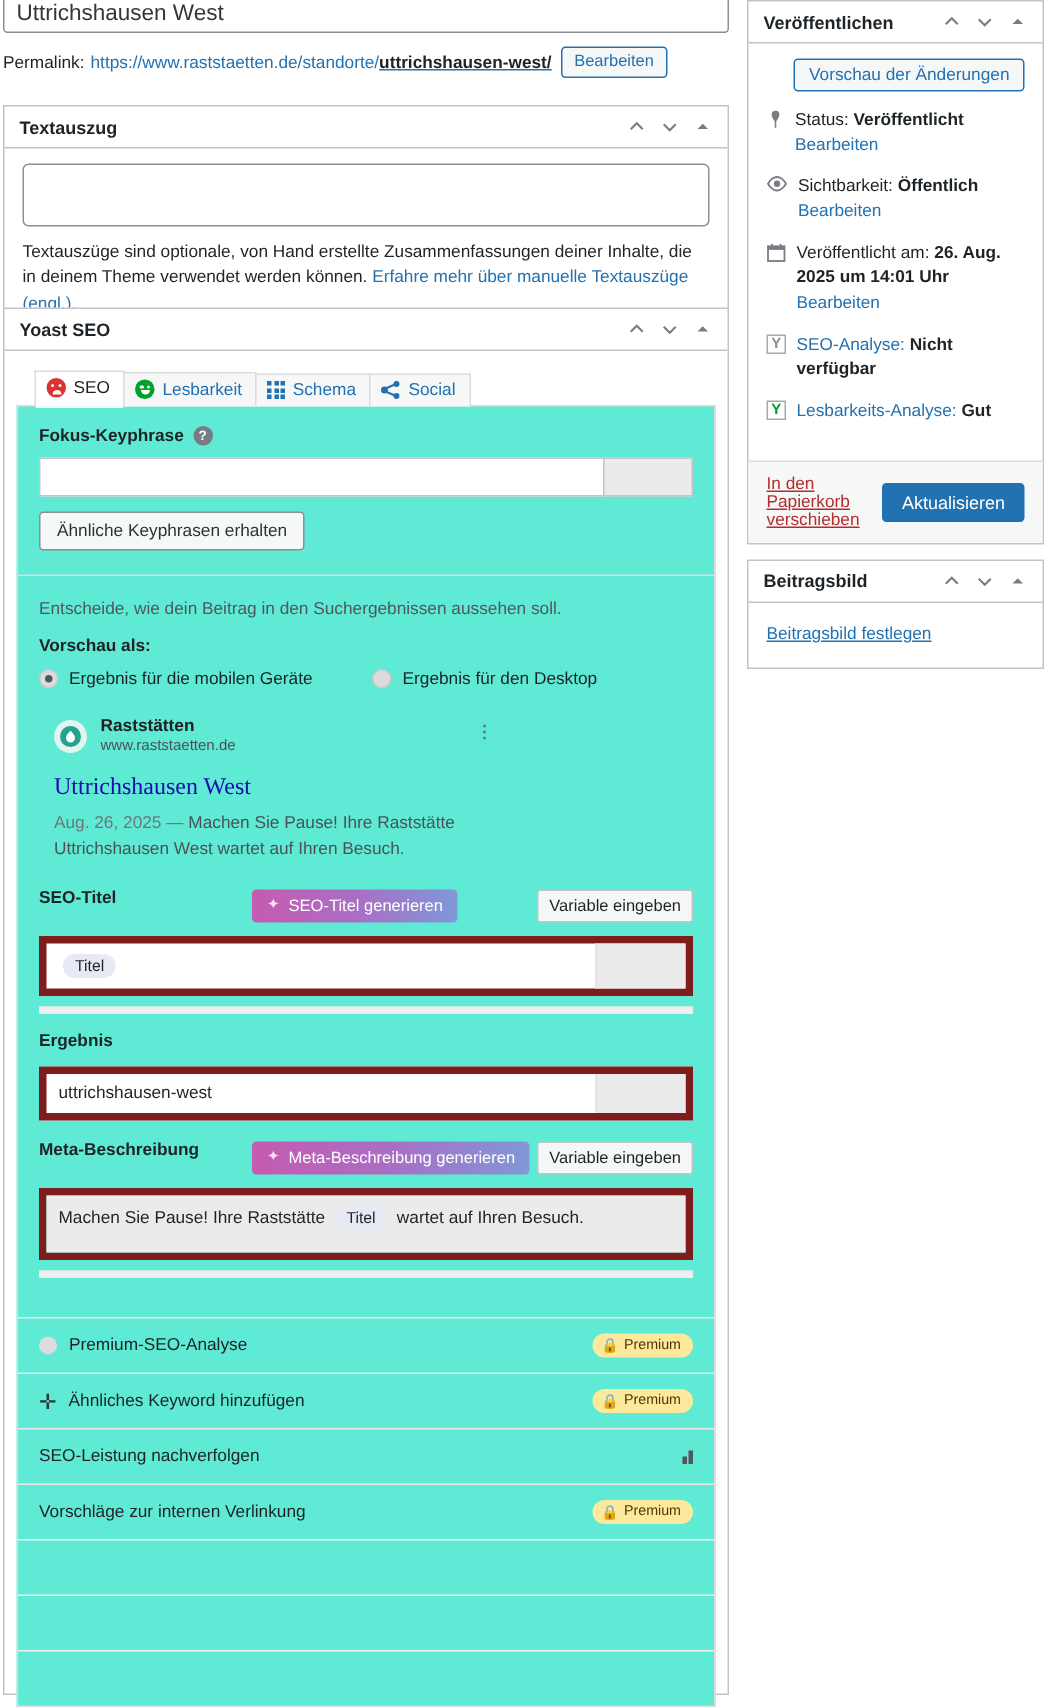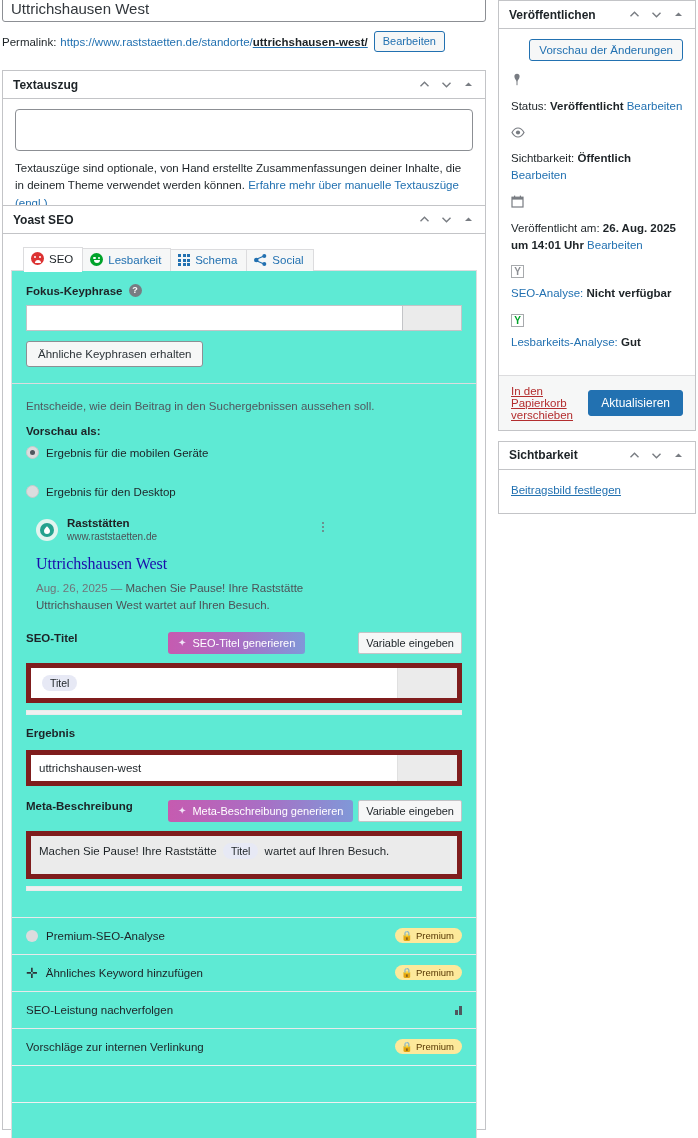--- a/index.html
+++ b/index.html
@@ -132,21 +132,21 @@
   .kw-input-suffix { width: 60px; height: 26px; border: 1px solid #c3c4c7; background: #ebebeb; }
   .btn-plain {
     margin-top: 10px;
     font-size: 11.5px; color: #2c3338;
     background: #f6f7f7; border: 1px solid #8c8f94; border-radius: 3px;
     padding: 6px 11px; cursor: pointer;
   }
 
   .snippet-intro { font-size: 11.5px; color: #50575e; }
   .preview-as { font-size: 11.5px; font-weight: bold; margin-top: 13px; }
-  .radio-row { display: flex; align-items: flex-start; gap: 26px; margin-top: 9px; flex-direction: column; }
+  .radio-row { display: flex; align-items: flex-end; gap: 40px; margin-top: 9px; }
   .radio-item { display: flex; align-items: center; gap: 7px; font-size: 11.5px; color: #1d2327; cursor: pointer;}
   .radio {
     width: 13px; height: 13px; border-radius: 50%;
     border: 1px solid #c9c9c9; background: #dcdcde; position: relative;
   }
   .radio.checked { background: #dcdcde; }
   .radio.checked::after {
     content:""; position:absolute; left:3px; top:3px; width:5px; height:5px; border-radius:50%; background:#50575e;
   }
 
@@ -227,21 +227,21 @@
   .empty-row { height: 37px; border-top: 1px solid #f0f0f1; }
 
   
   .sidebar { position: absolute; left: 498px; top: 0; width: 198px; }
   .sb-body { padding: 10px 12px 12px 12px; }
   .preview-btn-row { display: flex; justify-content: flex-end; }
   .btn-secondary {
     font-size: 11.5px; color: #2271b1; background: #f6f7f7;
     border: 1px solid #2271b1; border-radius: 3px; padding: 4px 9px; cursor: pointer;
   }
-  .misc-row { display: flex; align-items: flex-start; gap: 7px; margin-top: 11px; font-size: 11.5px; color: #1d2327; line-height: 1.45; flex-direction: column;}
+  .misc-row { display: flex; align-items: flex-start; gap: 7px; margin-top: 11px; font-size: 11.5px; color: #1d2327; line-height: 1.45;}
   .misc-icon { color: #787c82; flex: 0 0 auto; margin-top: 1px; }
   .misc-row b { font-weight: bold; }
   .misc-row a { color: #2271b1; text-decoration: none; }
   .yoast-y {
     width: 13px; height: 13px; border: 1px solid #a7aaad; background: #fff;
     font-size: 10px; font-weight: bold; line-height: 11px; text-align:center;
     flex: 0 0 auto; margin-top: 1px;
   }
   .yoast-y.grey { color: #8c8f94; }
   .yoast-y.green { color: #00a32a; }
@@ -602,21 +602,21 @@
       </div>
 
       <div class="sb-footer">
         <a class="trash-link">In den Papierkorb verschieben</a>
         <button class="btn-primary">Aktualisieren</button>
       </div>
     </div>
 
     <div class="postbox">
       <div class="postbox-header">
-        <span class="postbox-title">Sichtbarkeit</span>
+        <span class="postbox-title">Beitragsbild</span>
         <span class="handle-actions">
           <span class="ha-btn">
               <svg width="13" height="13" viewBox="0 0 13 13">
                 <path d="M2.5 8.2 L6.5 4.2 L10.5 8.2" fill="none" stroke="currentColor" stroke-width="1.4"></path>
               </svg>
             </span>
           <span class="ha-btn">
               <svg width="13" height="13" viewBox="0 0 13 13">
                 <path d="M2.5 4.8 L6.5 8.8 L10.5 4.8" fill="none" stroke="currentColor" stroke-width="1.4"></path>
               </svg>

